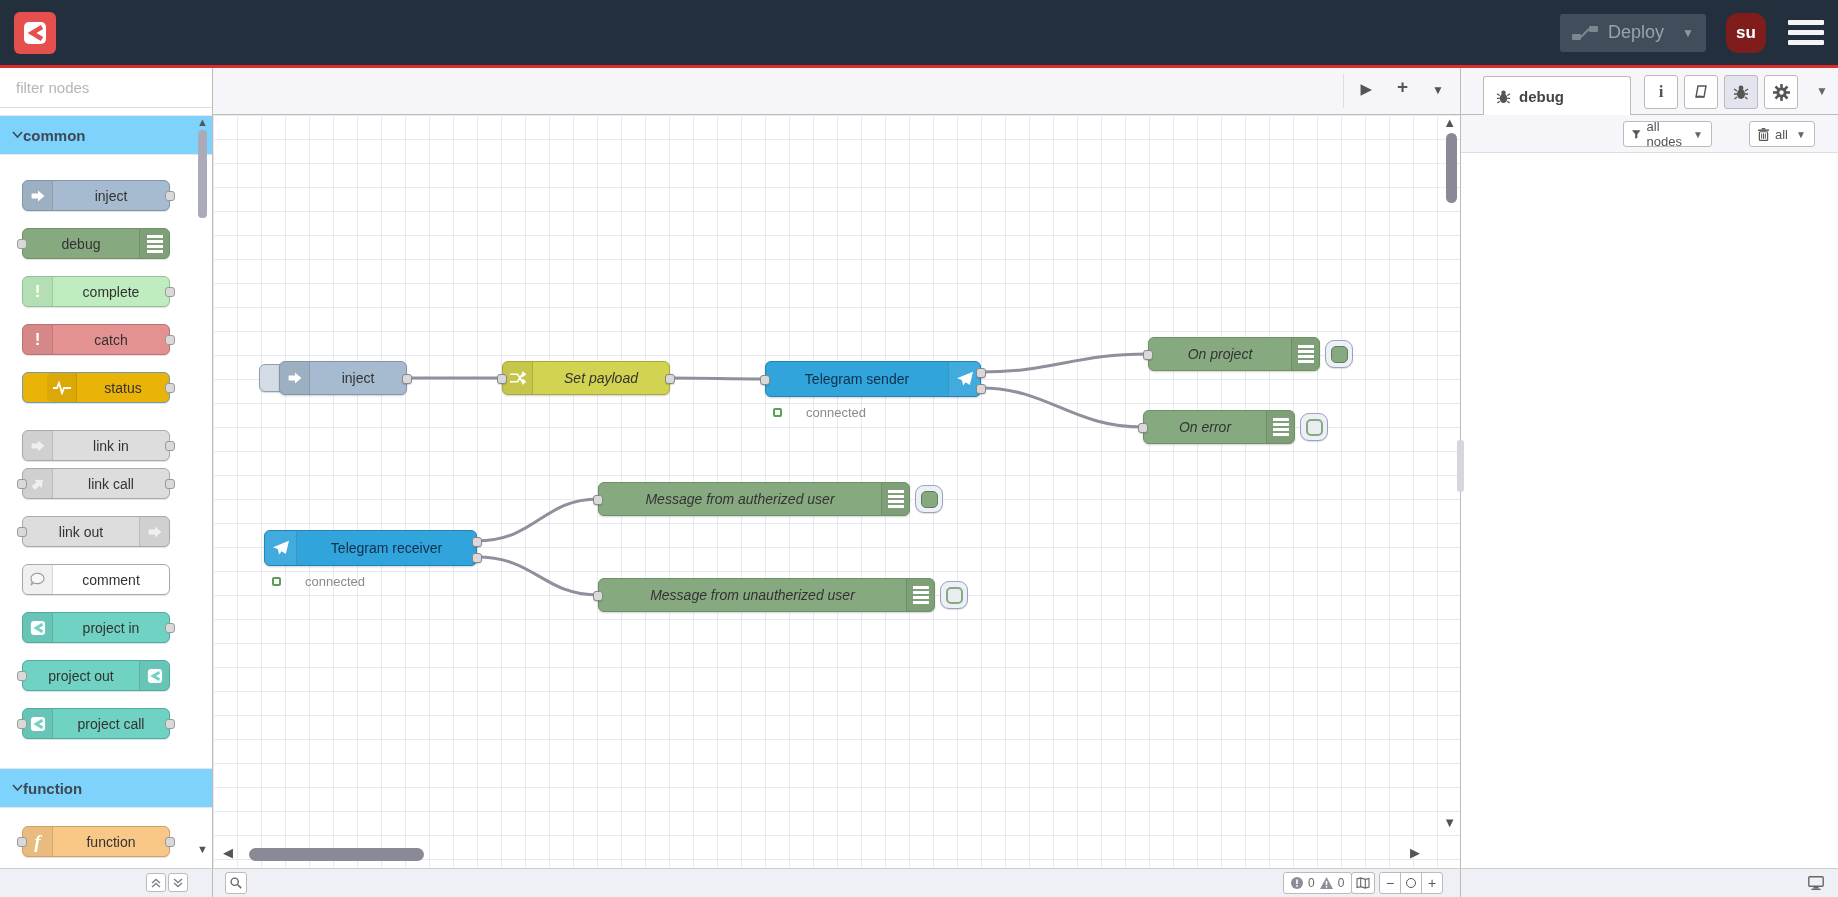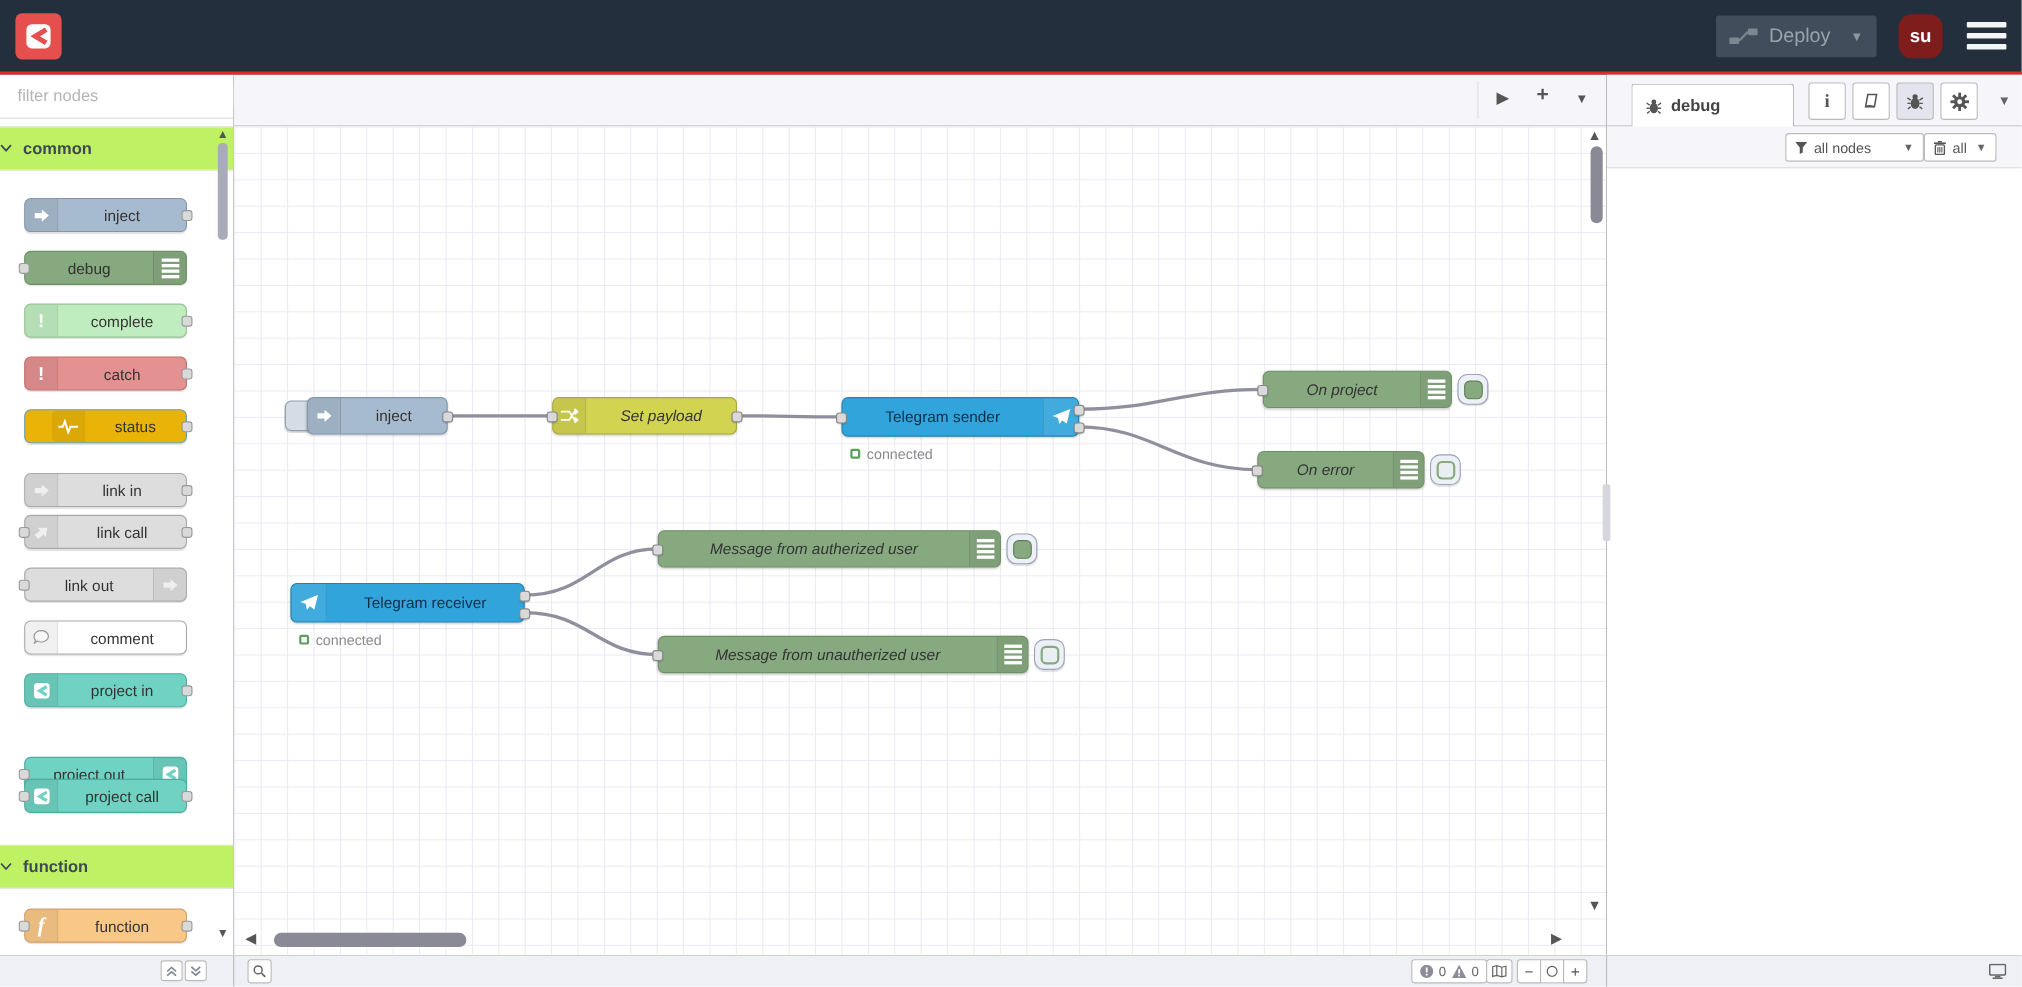--- a/index.html
+++ b/index.html
@@ -18,21 +18,21 @@
   .hamburger span { display:block; height:5px; background:#f2f4f6; border-radius:1px; }
 
   
   .main { flex:1 1 auto; display:flex; min-height:0; }
 
   
   .palette { width:213px; flex:0 0 auto; border-right:1px solid #bbb; background:#fff; position:relative; overflow:hidden; }
   .palette-search { height:40px; border-bottom:1px solid #ddd; display:flex; align-items:center; padding:0 10px; gap:6px; }
   .palette-search input { border:none; outline:none; flex:1; font-size:15px; color:#555; font-family:"Liberation Sans",sans-serif; }
   .palette-search input::placeholder { color:#b5b5b5; }
-  .cat-header { height:40px; background:#bef264; border-top:1px solid #e6e6ee; border-bottom:1px solid #e6e6ee; display:flex; align-items:center; padding:0 0; gap:10px; margin-top:7px; }
+  .cat-header { height:40px; background:#7dd3fc; border-top:1px solid #e6e6ee; border-bottom:1px solid #e6e6ee; display:flex; align-items:center; padding:0 12px; margin-top:7px; }
   .cat-header .cat-label { font-weight:bold; color:#3e4954; font-size:15px; }
   .pnode { position:absolute; left:22px; width:148px; height:31px; border-radius:6px; border:1px solid #999; display:flex; align-items:stretch; font-size:14px; color:#333; box-shadow:0 1px 1px rgba(0,0,0,0.12); }
   .pnode .icon-region { width:30px; flex:0 0 auto; background:rgba(0,0,0,0.06); display:flex; align-items:center; justify-content:center; border-radius:5px 0 0 5px; }
   .pnode .icon-region.right { border-radius:0 5px 5px 0; border-left:1px solid rgba(0,0,0,0.1); }
   .pnode .icon-region.left { border-right:1px solid rgba(0,0,0,0.1); }
   .pnode .plabel { flex:1; display:flex; align-items:center; justify-content:center; }
   .port { position:absolute; width:10px; height:10px; background:#d9d9d9; border:1px solid #999; border-radius:3px; top:50%; margin-top:-5px; }
   .port.in { left:-6px; } .port.out { right:-6px; }
   .excl { color:#fff; font-weight:bold; font-size:17px; }
   .palette-scroll-up { position:absolute; right:4px; top:48px; color:#555; font-size:11px; }
@@ -52,21 +52,21 @@
   .fnode { position:absolute; border-radius:6px; border:1px solid #999; display:flex; align-items:stretch; font-size:14px; color:#333; box-shadow:0 1px 2px rgba(0,0,0,0.18); }
   .fnode .icon-region { width:30px; flex:0 0 auto; background:rgba(0,0,0,0.06); display:flex; align-items:center; justify-content:center; }
   .fnode .icon-region.left { border-right:1px solid rgba(0,0,0,0.12); border-radius:5px 0 0 5px; }
   .fnode .icon-region.right { border-left:1px solid rgba(0,0,0,0.12); border-radius:0 5px 5px 0; }
   .fnode .flabel { flex:1; display:flex; align-items:center; justify-content:center; padding:0 8px; white-space:nowrap; }
   .italic { font-style:italic; }
   .tg-label { color:#10304a; }
   .listbars { display:flex; flex-direction:column; gap:2px; }
   .listbars span { display:block; width:16px; height:3px; background:#fff; }
   .inject-btn { position:absolute; width:26px; height:28px; background:#d4dde6; border:1px solid #8fa0af; border-radius:6px; box-shadow:0 1px 1px rgba(0,0,0,0.15); }
-  .node-status { position:absolute; display:flex; align-items:center; gap:6px; font-size:13px; color:#8b8b8b; }
+  .node-status { position:absolute; display:flex; align-items:center; gap:24px; font-size:13px; color:#8b8b8b; }
   .status-dot { width:9px; height:9px; border:2px solid #5a9e5a; border-radius:2px; background:#fff; }
   .dbg-toggle { position:absolute; width:28px; height:28px; background:#eef0f7; border:1px solid #9aa3bd; border-radius:9px; display:flex; align-items:center; justify-content:center; box-shadow:0 1px 1px rgba(0,0,0,0.12); cursor:pointer; }
   .dbg-toggle .inner { width:17px; height:17px; border-radius:5px; background:#87a980; border:1px solid #5f7d58; }
   .dbg-toggle.off .inner { background:#e9eef0; border:2px solid #87a980; }
   .wire-svg { position:absolute; left:0; top:0; pointer-events:none; }
   .fport { position:absolute; width:10px; height:10px; background:#d9d9d9; border:1px solid #888; border-radius:3px; box-shadow:0 1px 1px rgba(0,0,0,0.15); }
 
   .hscroll-left { position:absolute; left:10px; bottom:8px; color:#555; font-size:13px; }
   .hscroll-thumb { position:absolute; left:36px; bottom:7px; width:175px; height:13px; background:#8a8a97; border-radius:7px; }
   .hscroll-right { position:absolute; right:40px; bottom:8px; color:#555; font-size:13px; }
@@ -240,21 +240,21 @@
         <div class="icon-region left">
             <svg width="18" height="18" viewBox="0 0 28 28">
               <rect x="3" y="3" width="22" height="22" rx="5" fill="#fff"></rect>
               <path d="M21 8 L11 14 L21 20" stroke="#6fd2c2" stroke-width="4.5" fill="none"></path>
             </svg>
           </div>
         <div class="plabel">project in</div>
         <span class="port out"></span>
       </div>
 
-      <div class="pnode" style="top: 620px; background-color: rgb(111, 210, 194); border-color: rgb(77, 172, 160); justify-content: space-between;">
+      <div class="pnode" style="top: 592px; background-color: rgb(111, 210, 194); border-color: rgb(77, 172, 160); justify-content: space-between;">
         <div class="plabel">project out</div>
         <div class="icon-region right">
             <svg width="18" height="18" viewBox="0 0 28 28">
               <rect x="3" y="3" width="22" height="22" rx="5" fill="#fff"></rect>
               <path d="M21 8 L11 14 L21 20" stroke="#6fd2c2" stroke-width="4.5" fill="none"></path>
             </svg>
           </div>
         <span class="port in"></span>
       </div>
 
@@ -471,21 +471,21 @@
                 <rect x="8.5" y="0" width="3" height="20" transform="rotate(45 10 10)"></rect>
                 <rect x="8.5" y="0" width="3" height="20" transform="rotate(-45 10 10)"></rect>
                 <circle cx="10" cy="10" r="6"></circle>
               </g>
               <circle cx="10" cy="10" r="2.6" fill="#fff"></circle>
             </svg>
           </div>
         <div class="sb-caret">▼</div>
       </div>
       <div class="sb-filterrow">
-        <div class="sb-dd" style="left:162px; width:126px;">
+        <div class="sb-dd" style="left:162px; width:89px;">
           <svg width="11" height="11" viewBox="0 0 12 12">
               <path d="M0 0 h12 L7.5 5.5 v5 L4.5 12 v-6.5 Z" fill="#555"></path>
             </svg>
           <span>all nodes</span>
           <span style="margin-left:auto; font-size:10px; color:#666;">▼</span>
         </div>
         <div class="sb-dd" style="left:288px; width:66px;">
           <svg width="11" height="13" viewBox="0 0 12 14">
               <rect x="1.5" y="4" width="9" height="9.5" rx="1" fill="none" stroke="#555" stroke-width="1.3"></rect>
               <rect x="0" y="1.5" width="12" height="1.6" fill="#555"></rect>

